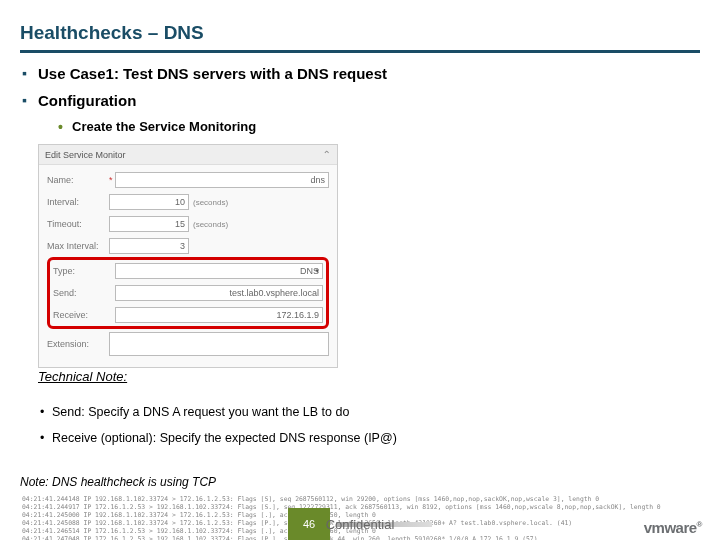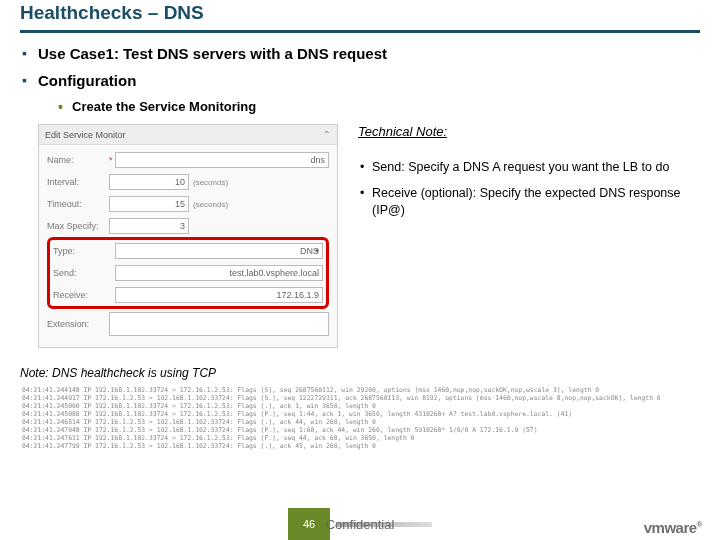--- a/index.html
+++ b/index.html
@@ -7,21 +7,21 @@
     font-family: Arial, sans-serif;
     width: 720px;
     height: 540px;
     background: #fff;
     position: relative;
     overflow: hidden;
   }
   .slide {
     width: 100%;
     height: 100%;
-    padding: 2px 20px 0 20px;
+    padding: 22px 20px 0 20px;
     position: relative;
   }
   .title {
     color: #1a4d66;
     font-size: 19px;
     font-weight: bold;
     padding-bottom: 6px;
     border-bottom: 3px solid #1a4d66;
     margin-bottom: 12px;
   }
@@ -58,23 +58,24 @@
   }
   .bullet-dot-green > li::before {
     content: "•";
     position: absolute;
     left: 0;
     color: #6a8a2a;
     font-size: 14px;
   }
   .content-row {
     display: flex;
-    gap: 20px;
+    gap: 1px;
     margin-top: 6px;
     margin-left: 18px;
+    flex-direction: column;
   }
   .form-panel {
     width: 300px;
     border: 1px solid #ccc;
     background: #f9f9f9;
     font-size: 9px;
     position: relative;
   }
   .form-head {
     background: #eee;
@@ -254,21 +255,21 @@
           <div class="form-label">Interval:</div>
           <div class="form-input" style="flex:0 0 80px">10</div>
           <span class="form-suffix">(seconds)</span>
         </div>
         <div class="form-row">
           <div class="form-label">Timeout:</div>
           <div class="form-input" style="flex:0 0 80px">15</div>
           <span class="form-suffix">(seconds)</span>
         </div>
         <div class="form-row">
-          <div class="form-label">Max Specify:</div>
+          <div class="form-label">Max Interval:</div>
           <div class="form-input" style="flex:0 0 80px">3</div>
         </div>
         <div class="hl-red hl-group">
           <div class="form-row">
             <div class="form-label">Type:</div>
             <div class="form-input form-input-dd">
               <span>DNS</span>
               <span class="dd-arrow">▾</span>
             </div>
           </div>

